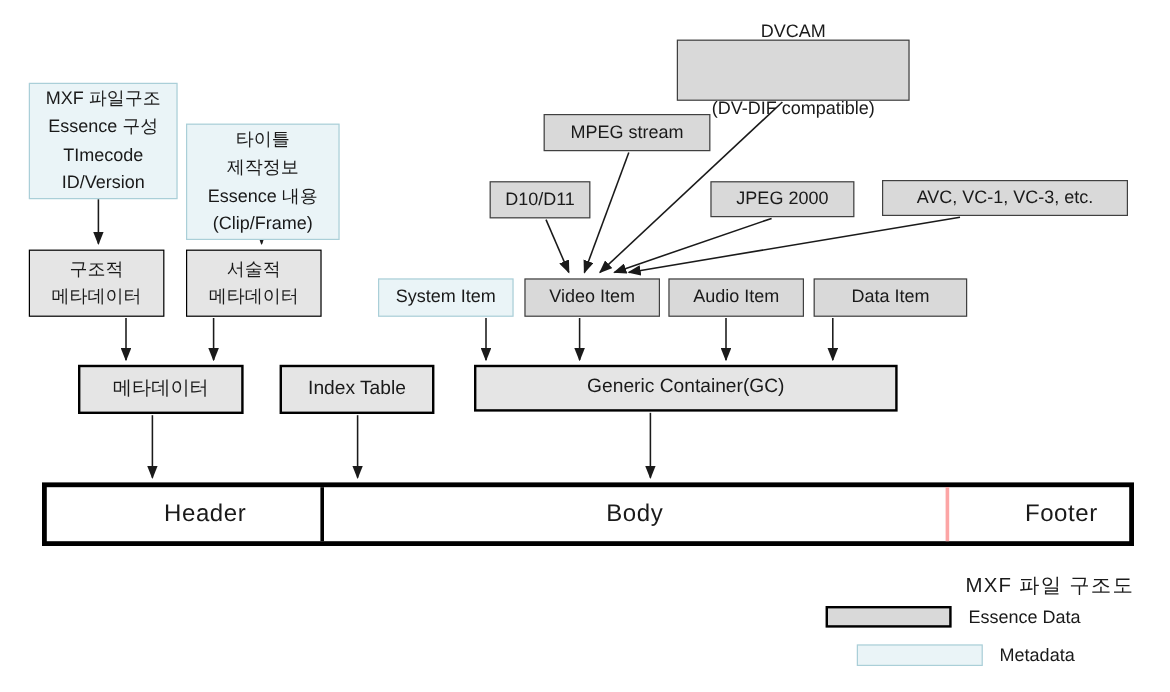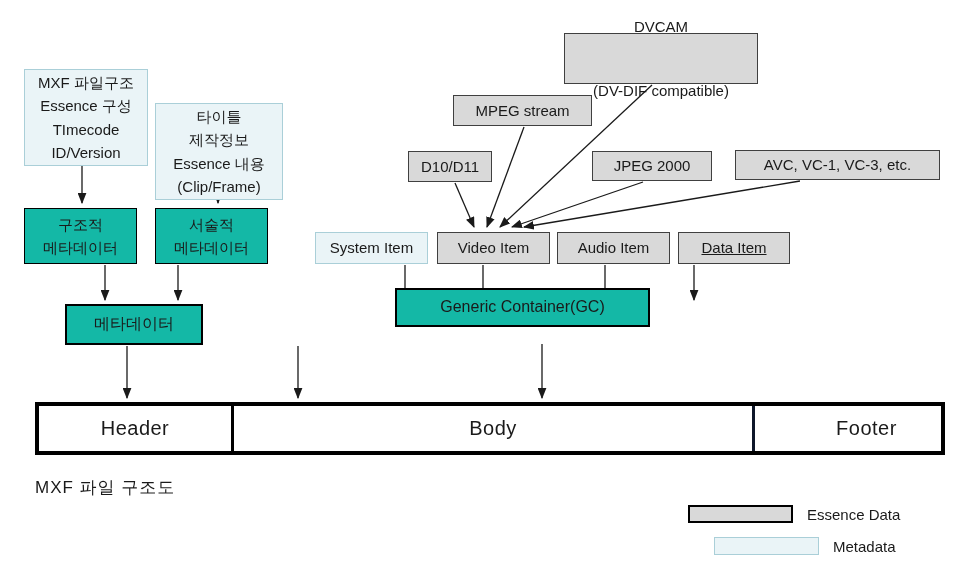--- a/index.html
+++ b/index.html
@@ -4,54 +4,54 @@
 <style>
   html,body{margin:0;padding:0;background:#fff;}
   #canvas{
     position:relative;width:975px;height:577px;background:#fff;overflow:hidden;
     font-family:"Liberation Sans","DejaVu Sans",sans-serif;color:#1a1a1a;
   }
   .box{position:absolute;box-sizing:border-box;display:flex;flex-direction:column;
        align-items:center;justify-content:center;text-align:center;line-height:1.55;}
   .meta{background:var(--metadata-fill,#eaf4f7);border:1px solid var(--metadata-border,#aacfd8);}
   .ess{background:var(--essence-fill,#d9d9d9);border:1px solid var(--essence-border,#404040);gap:41px;}
-  .plain{background:#14b8a6;border:2px solid #000;}
+  .plain{background:#e5e5e5;border:2px solid #000;}
   .fs15{font-size:15px;}
   .fs16{font-size:16px;}
   
   #mxf-info{left:24px;top:69px;width:124px;height:97px;}
   #title-info{left:155px;top:55px;width:128px;height:97px;margin-top:48px;}
   
   #structural{left:24px;top:208px;width:113px;height:56px;}
   #descriptive{left:155px;top:208px;width:113px;height:56px;text-align:center;}
   
   #metadata-box{left:65px;top:304px;width:138px;height:41px;}
   #index-table{left:233px;top:304px;width:129px;height:41px;}
-  #generic-container{left:395px;top:288px;width:255px;height:39px;}
+  #generic-container{left:395px;top:304px;width:353px;height:39px;}
   
   #system-item{left:315px;top:232px;width:113px;height:32px;}
   #video-item{left:437px;top:232px;width:113px;height:32px;}
   #audio-item{left:557px;top:232px;width:113px;height:32px;}
-  #data-item{left:678px;top:232px;width:112px;height:32px;text-decoration:underline;}
+  #data-item{left:678px;top:232px;width:128px;height:32px;}
   
   #dvcam{left:564px;top:33px;width:194px;height:51px;}
   #mpeg{left:453px;top:95px;width:139px;height:31px;}
   #d10{left:408px;top:151px;width:84px;height:31px;}
   #jpeg2000{left:592px;top:151px;width:120px;height:30px;}
   #avc{left:735px;top:150px;width:205px;height:30px;}
   
   #file-bar{position:absolute;left:35px;top:402px;width:910px;height:53px;
-    box-sizing:border-box;border:4px solid #000;display:flex;background:#fff;}
+    box-sizing:border-box;border:4px solid #000;display:flex;background:#fff;padding-left:36px;}
   .bar-sec{box-sizing:border-box;display:flex;align-items:center;justify-content:center;
     font-size:20px;letter-spacing:.5px;}
   #bar-header{width:192px;}
-  #bar-body{width:524px;border-left:3px solid #000;border-right:3px solid #0f172a;}
+  #bar-body{width:524px;border-left:3px solid #000;border-right:3px solid #fca5a5;}
   #bar-footer{flex:1;margin-left:37px;}
   
-  #caption{position:absolute;left:35px;top:476px;width:910px;text-align:left;
+  #caption{position:absolute;left:35px;top:476px;width:910px;text-align:right;
     font-size:17px;letter-spacing:1px;}
   
   .legend-row{position:absolute;left:688px;display:flex;align-items:center;}
   #legend-essence{top:505px;}
   #legend-metadata{top:537px;padding-left:26px;}
   .swatch{width:105px;height:18px;box-sizing:border-box;display:inline-block;}
   .swatch.essence{background:var(--essence-fill,#d9d9d9);border:2px solid #000;}
   .swatch.metadata{background:var(--metadata-fill,#eaf4f7);border:1px solid var(--metadata-border,#aacfd8);}
   .legend-label{margin-left:14px;font-size:15px;}
   
@@ -105,20 +105,23 @@
     <div>메타데이터</div>
   </div>
   <div id="descriptive" class="box plain fs15" style="border-width:1px">
     <div>서술적</div>
     <div>메타데이터</div>
   </div>
 
   <div id="metadata-box" class="box plain fs16">
     <div>메타데이터</div>
   </div>
+  <div id="index-table" class="box plain fs16">
+    <div>Index Table</div>
+  </div>
   <div id="generic-container" class="box plain fs16">
     <div>Generic Container(GC)</div>
   </div>
 
   <div id="system-item" class="box meta fs15">
     <div>System Item</div>
   </div>
   <div id="video-item" class="box ess fs15">
     <div>Video Item</div>
   </div>

